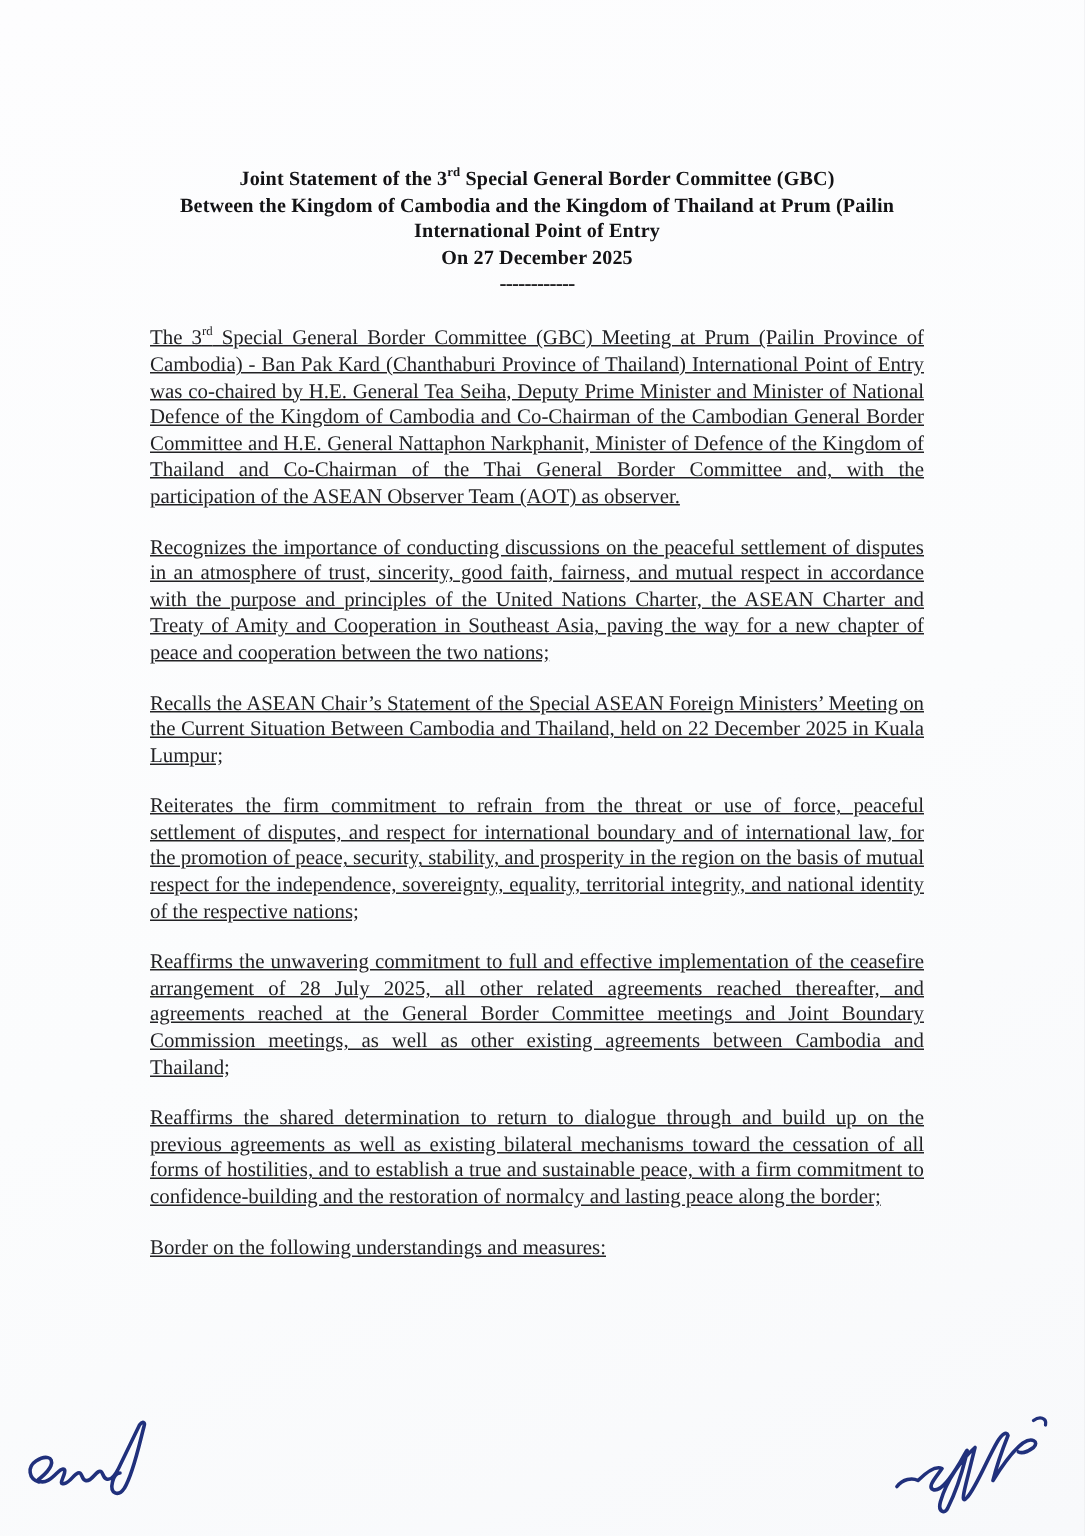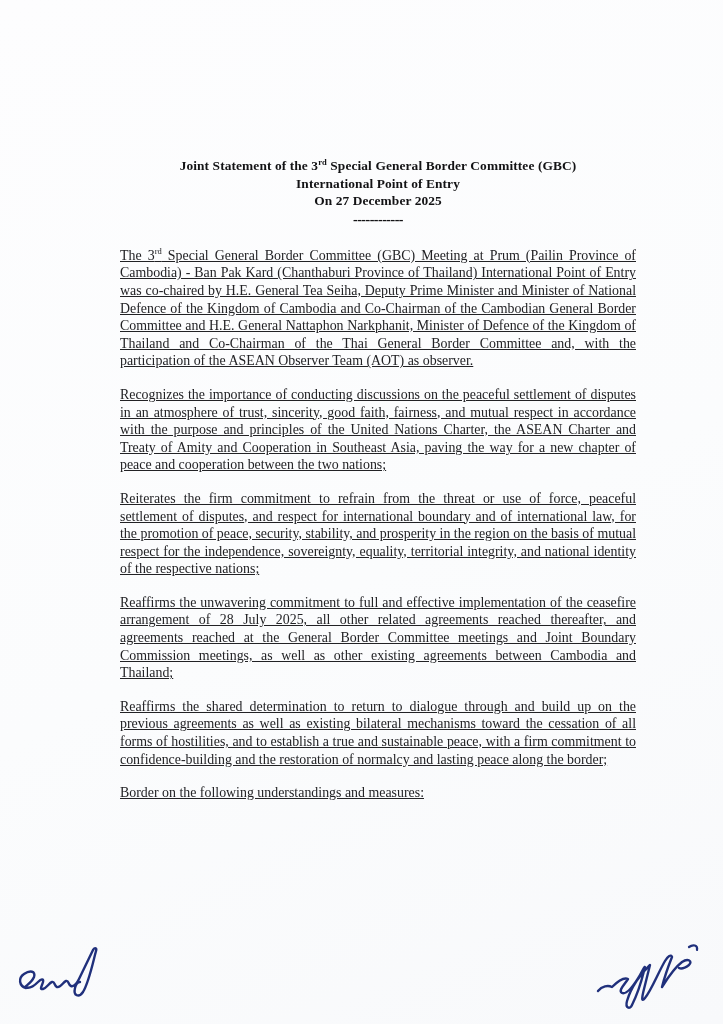--- a/index.html
+++ b/index.html
@@ -11,24 +11,23 @@
   .page {
     position: relative;
     width: 723px;
     height: 1024px;
     overflow: hidden;
     background: linear-gradient(155deg, #fdfdfe 0%, #fbfcfd 55%, #f8f9fb 100%);
     color: #212124;
   }
   .doc {
     position: absolute;
-    left: 120px;
+    left: 100px;
     top: 110px;
     width: 516px;
-    margin-top: 47px;
   }
   .title {
     text-align: center;
     font-weight: bold;
     font-size: 13.4px;
     line-height: 17.6px;
     color: #131315;
     letter-spacing: 0.1px;
   }
   .title sup, .para sup {
@@ -62,30 +61,32 @@
 </style>
 </head>
 <body>
 
 <div class="page">
 
   <div class="doc">
 
     <div class="title">
       <div><span>Joint Statement of the 3</span><sup>rd</sup><span> Special General Border Committee (GBC)</span></div>
+      <div>Between the Kingdom of Cambodia and the Kingdom of Thailand at Prum (Pailin</div>
       <div>International Point of Entry</div>
       <div>On 27 December 2025</div>
       <div class="divider">------------</div>
     </div>
 
     <div class="body-text">
       <p class="para"><span>The 3</span><sup>rd</sup><span> Special General Border Committee (GBC) Meeting at Prum (Pailin Province of Cambodia) - Ban Pak Kard (Chanthaburi Province of Thailand) International Point of Entry was co-chaired by H.E. General Tea Seiha, Deputy Prime Minister and Minister of National Defence of the Kingdom of Cambodia and Co-Chairman of the Cambodian General Border Committee and H.E. General Nattaphon Narkphanit, Minister of Defence of the Kingdom of Thailand and Co-Chairman of the Thai General Border Committee and, with the participation of the ASEAN Observer Team (AOT) as observer.</span></p>
 
 
       <p class="para">Recognizes the importance of conducting discussions on the peaceful settlement of disputes in an atmosphere of trust, sincerity, good faith, fairness, and mutual respect in accordance with the purpose and principles of the United Nations Charter, the ASEAN Charter and Treaty of Amity and Cooperation in Southeast Asia, paving the way for a new chapter of peace and cooperation between the two nations;</p>
+      <p class="para">Recalls the ASEAN Chair’s Statement of the Special ASEAN Foreign Ministers’ Meeting on the Current Situation Between Cambodia and Thailand, held on 22 December 2025 in Kuala Lumpur;</p>
       <p class="para">Reiterates the firm commitment to refrain from the threat or use of force, peaceful settlement of disputes, and respect for international boundary and of international law, for the promotion of peace, security, stability, and prosperity in the region on the basis of mutual respect for the independence, sovereignty, equality, territorial integrity, and national identity of the respective nations;</p>
       <p class="para">Reaffirms the unwavering commitment to full and effective implementation of the ceasefire arrangement of 28 July 2025, all other related agreements reached thereafter, and agreements reached at the General Border Committee meetings and Joint Boundary Commission meetings, as well as other existing agreements between Cambodia and Thailand;</p>
       <p class="para">Reaffirms the shared determination to return to dialogue through and build up on the previous agreements as well as existing bilateral mechanisms toward the cessation of all forms of hostilities, and to establish a true and sustainable peace, with a firm commitment to confidence-building and the restoration of normalcy and lasting peace along the border;</p>
       <p class="para">Border on the following understandings and measures:</p>
     </div>
 
   </div>
 
   <div class="sig sig-left">
     <svg width="88" height="68" viewBox="0 0 88 68" fill="none">

